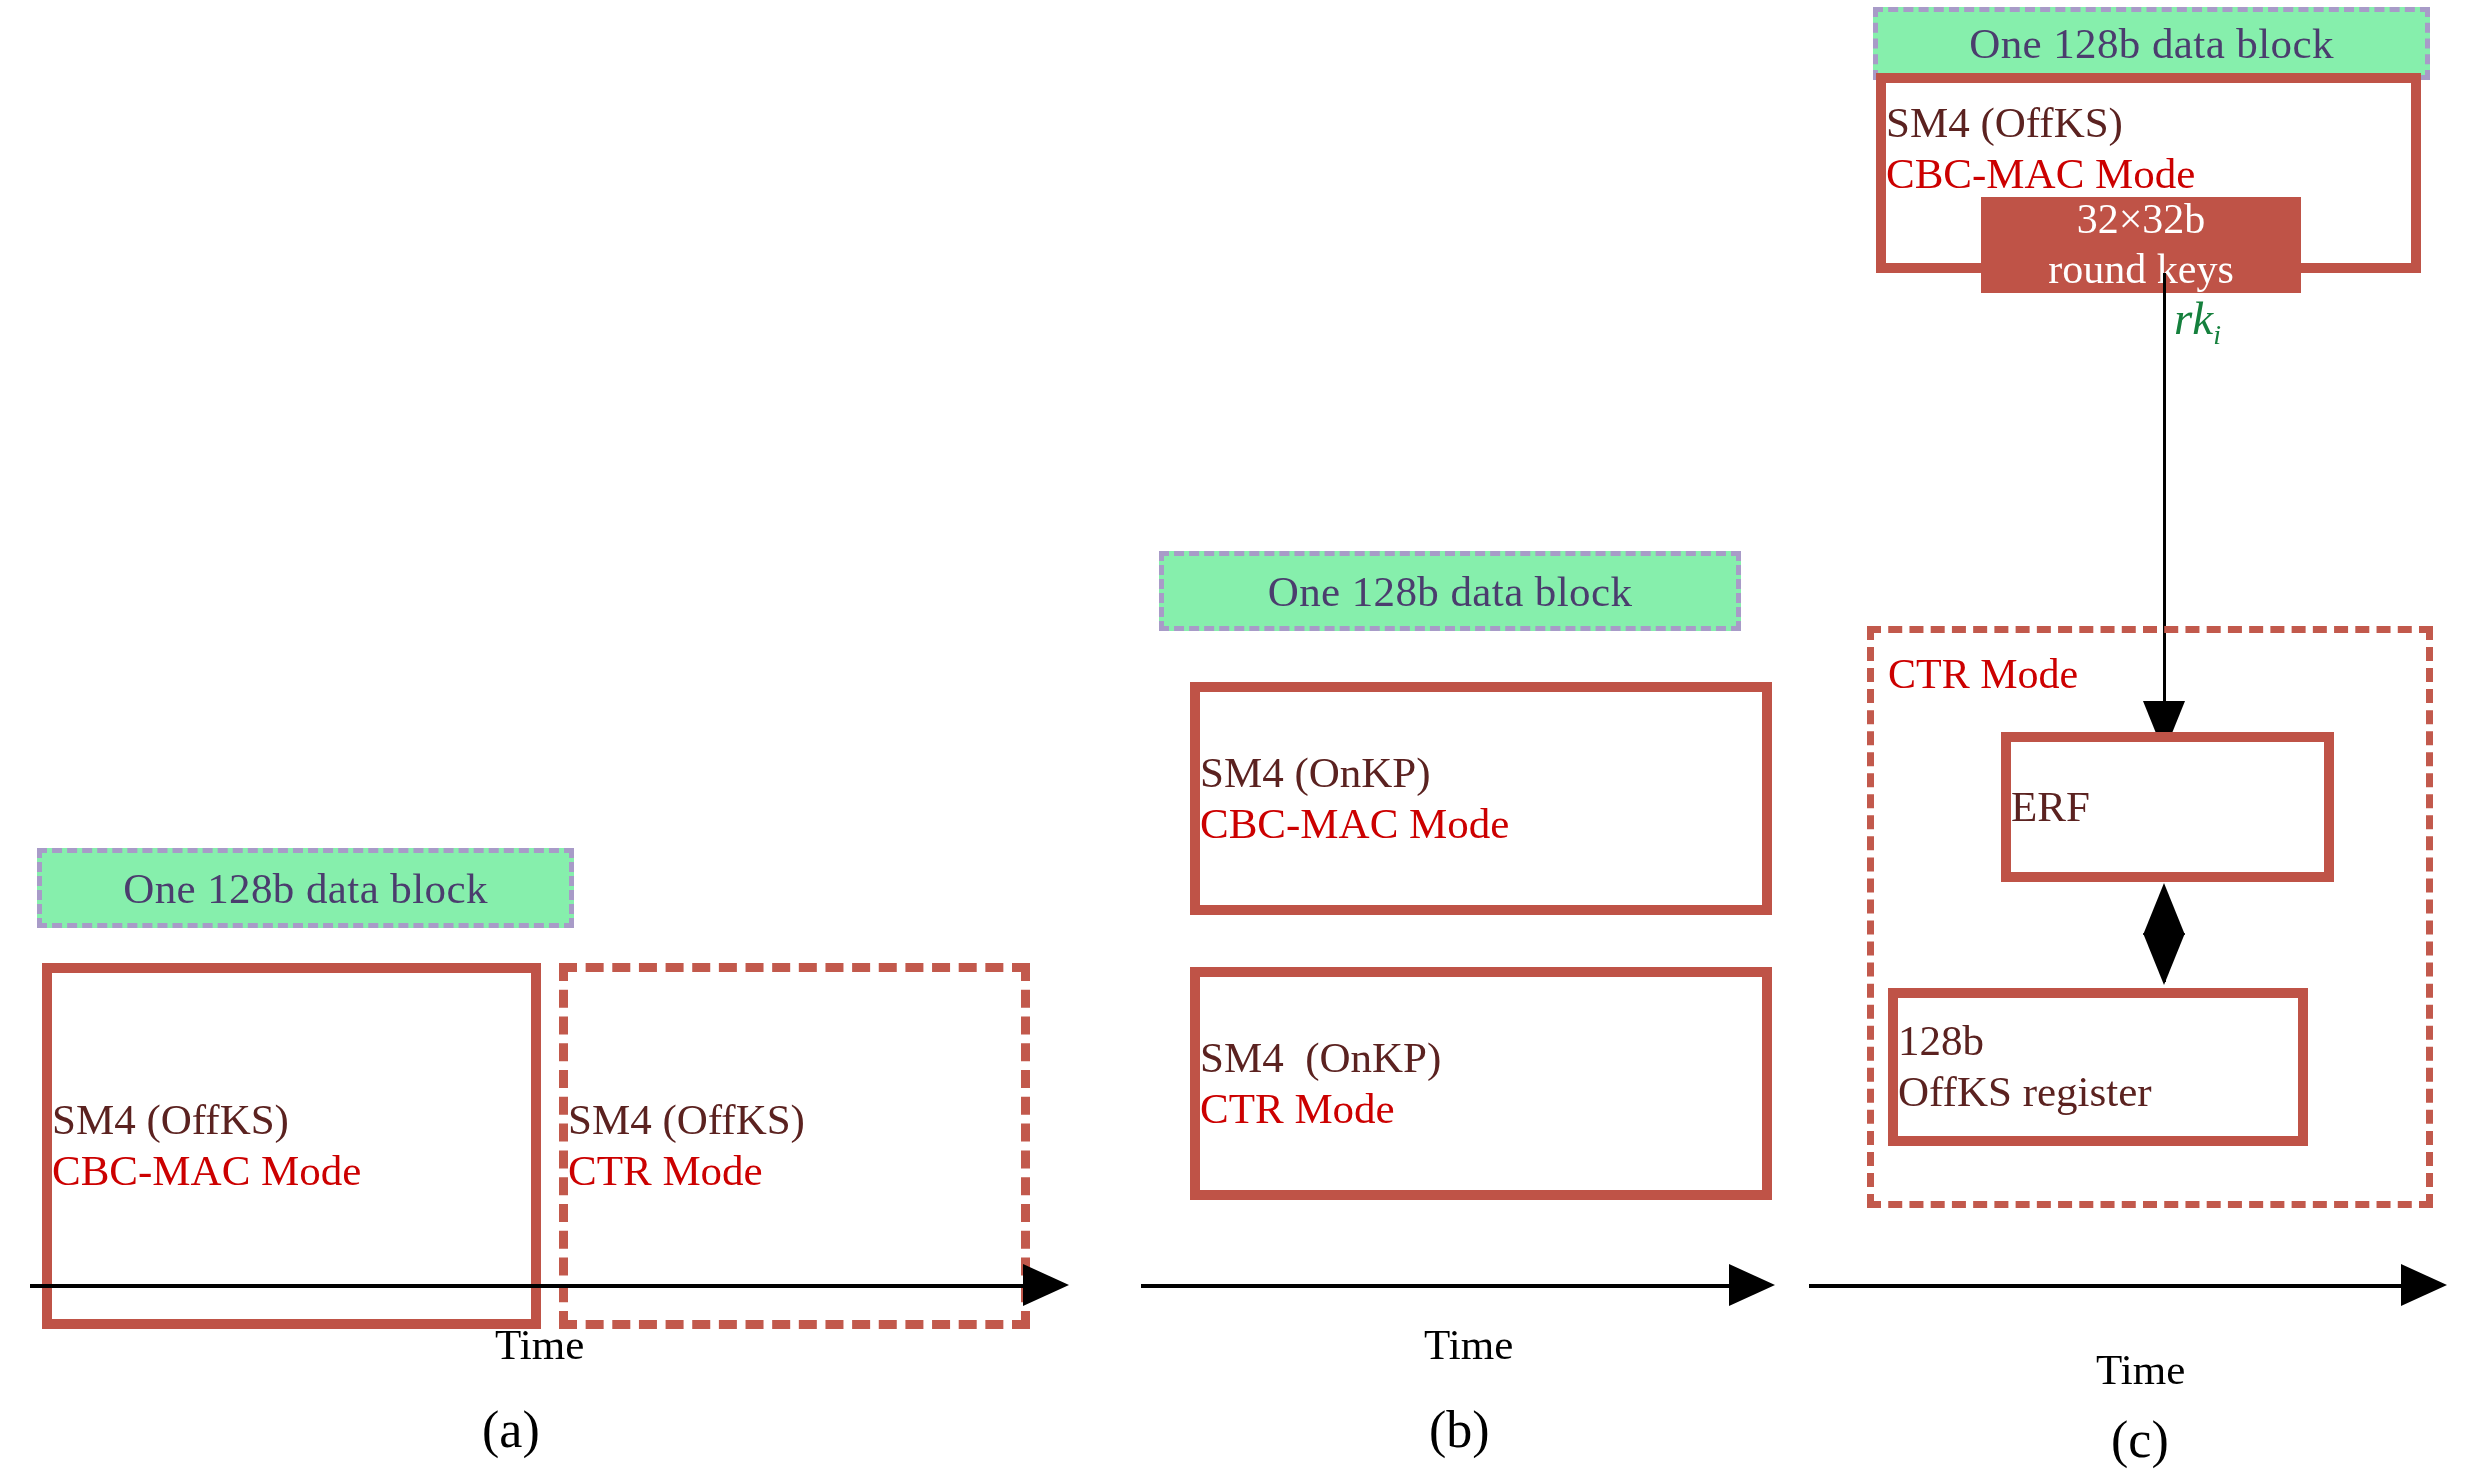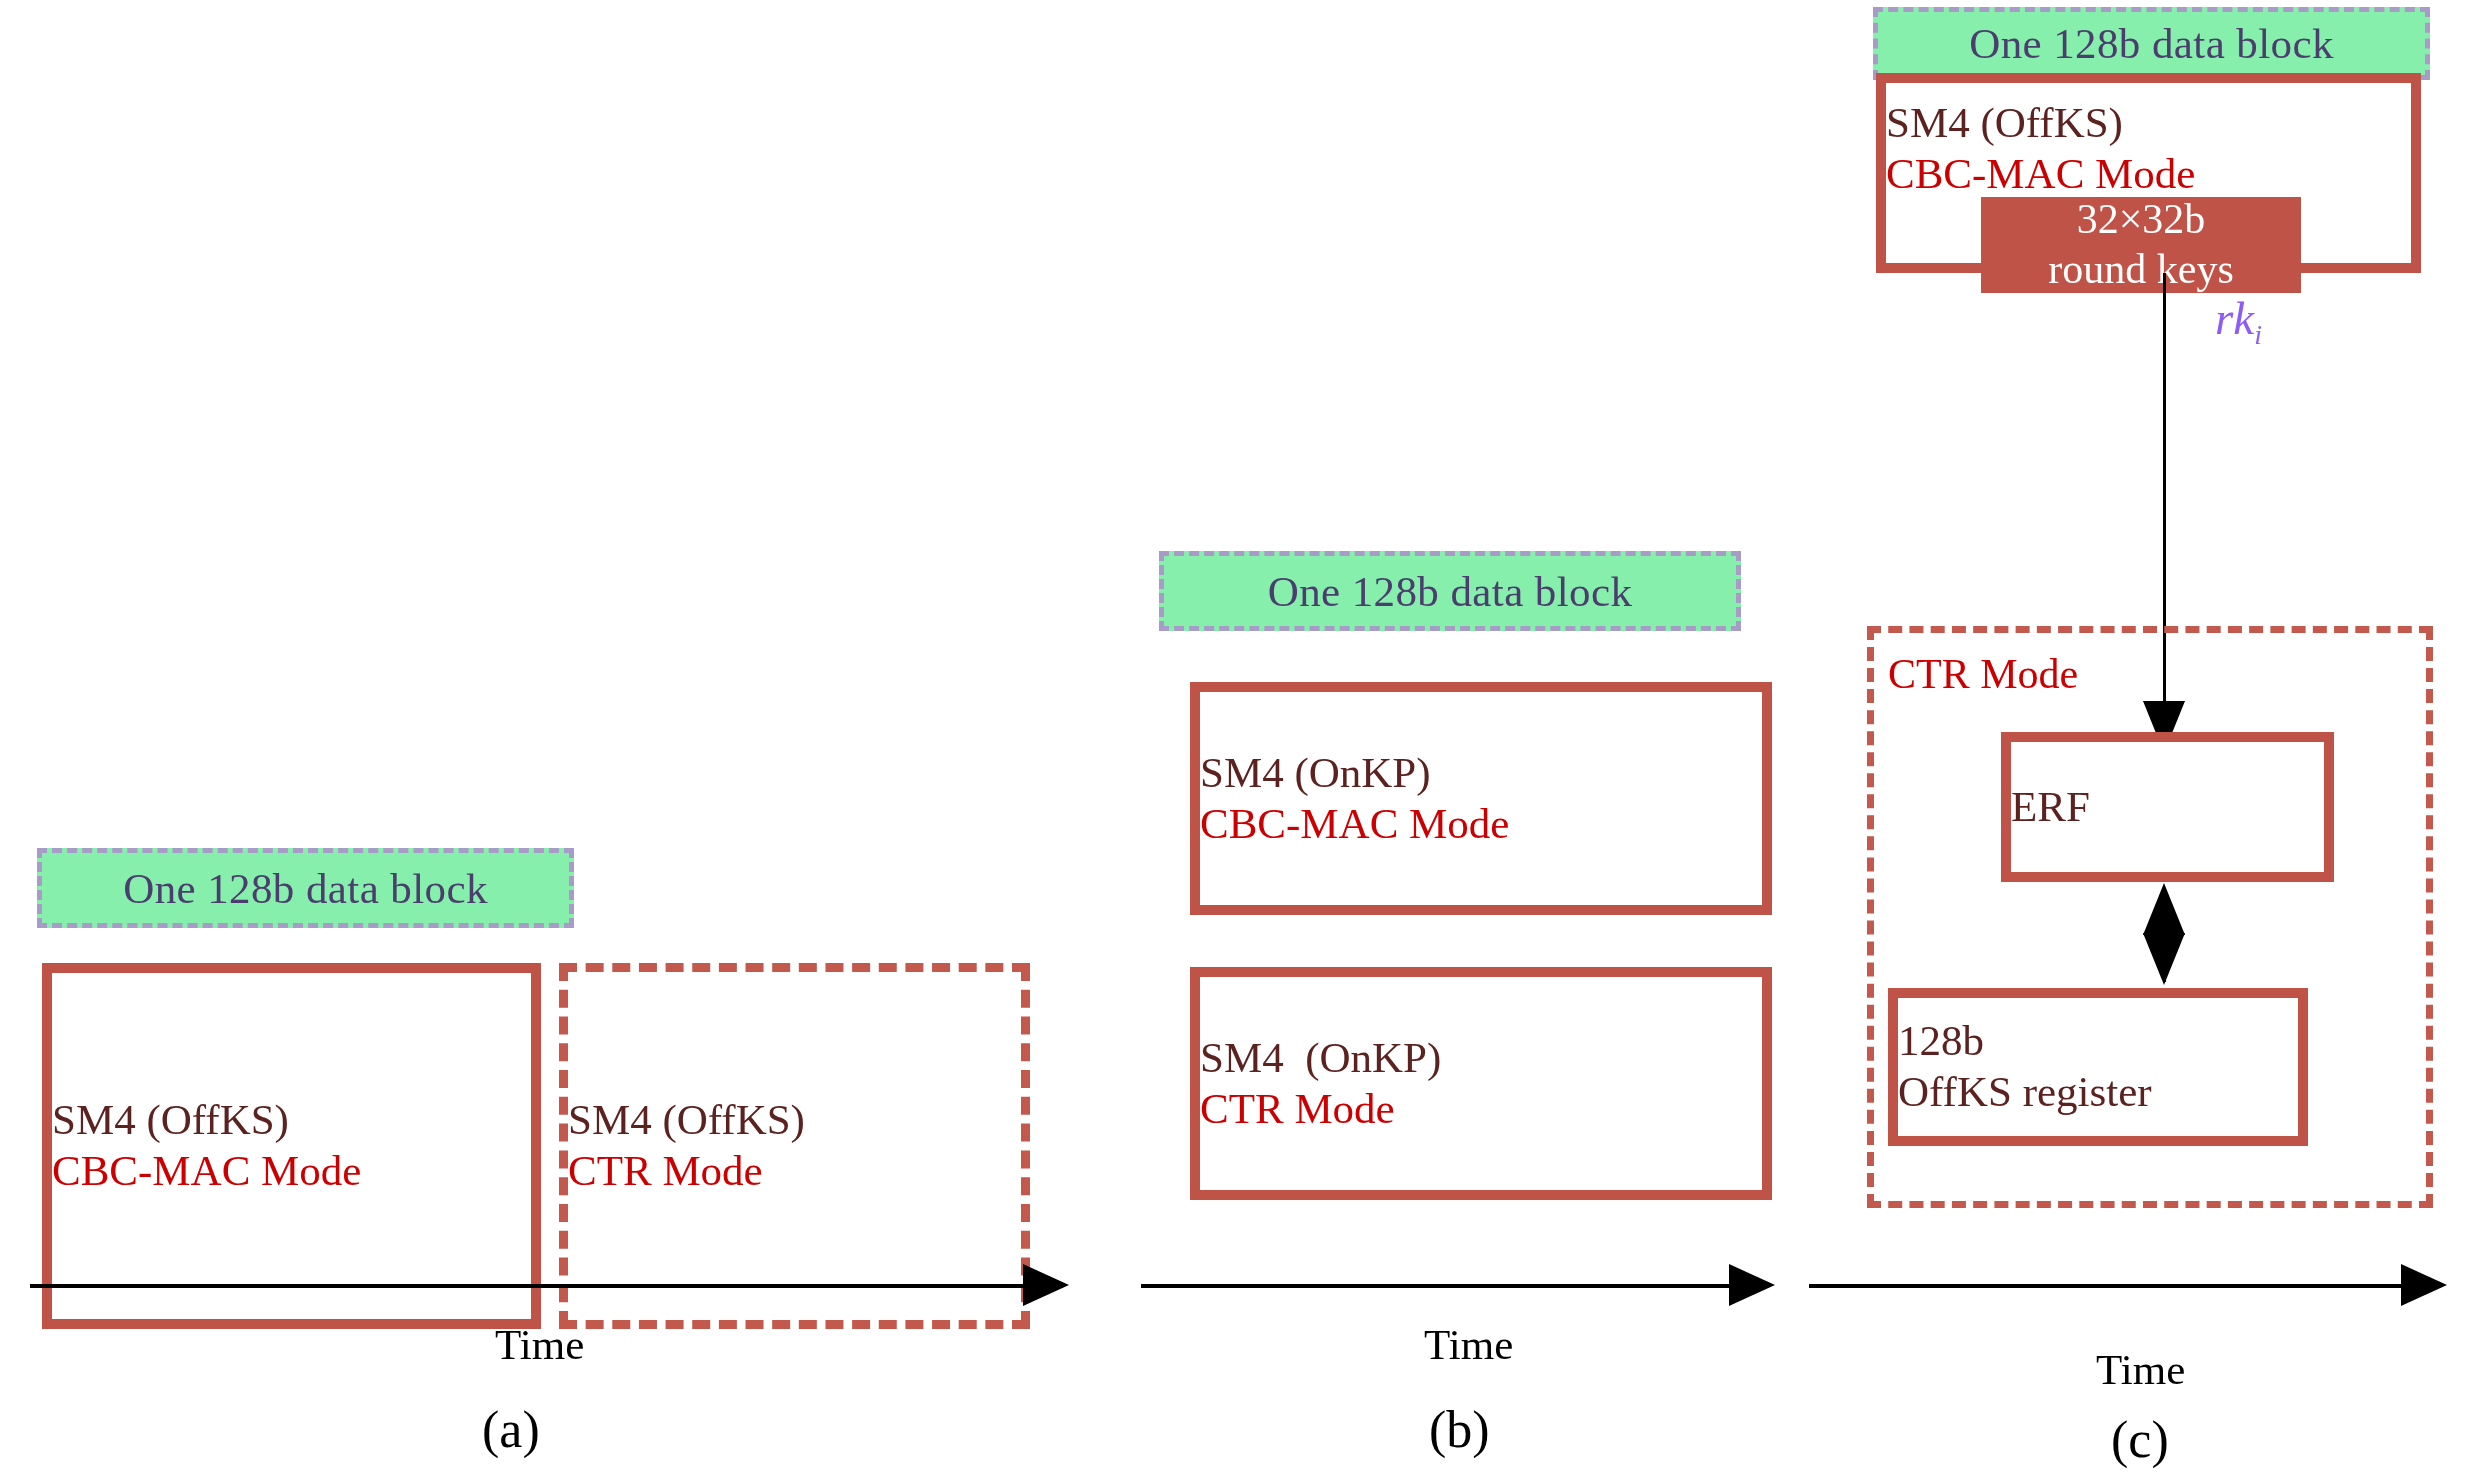--- a/index.html
+++ b/index.html
@@ -122,26 +122,25 @@
     border-right: 21.6px solid transparent;
     border-top: 52px solid #000000;
   }
   .v-head-up {
     width: 0; height: 0;
     border-left: 21.6px solid transparent;
     border-right: 21.6px solid transparent;
     border-bottom: 52px solid #000000;
   }
   .rk-label {
-    color: #8b5cf6;
+    color: #15803d;
     font-style: italic;
     font-size: 47px;
     line-height: 1;
     white-space: nowrap;
-    margin-left: 41px;
   }
   .rk-label sub {
     font-size: 28px;
     font-style: italic;
   }
 </style>
 </head>
 <body>
 
 <div id="canvas">

